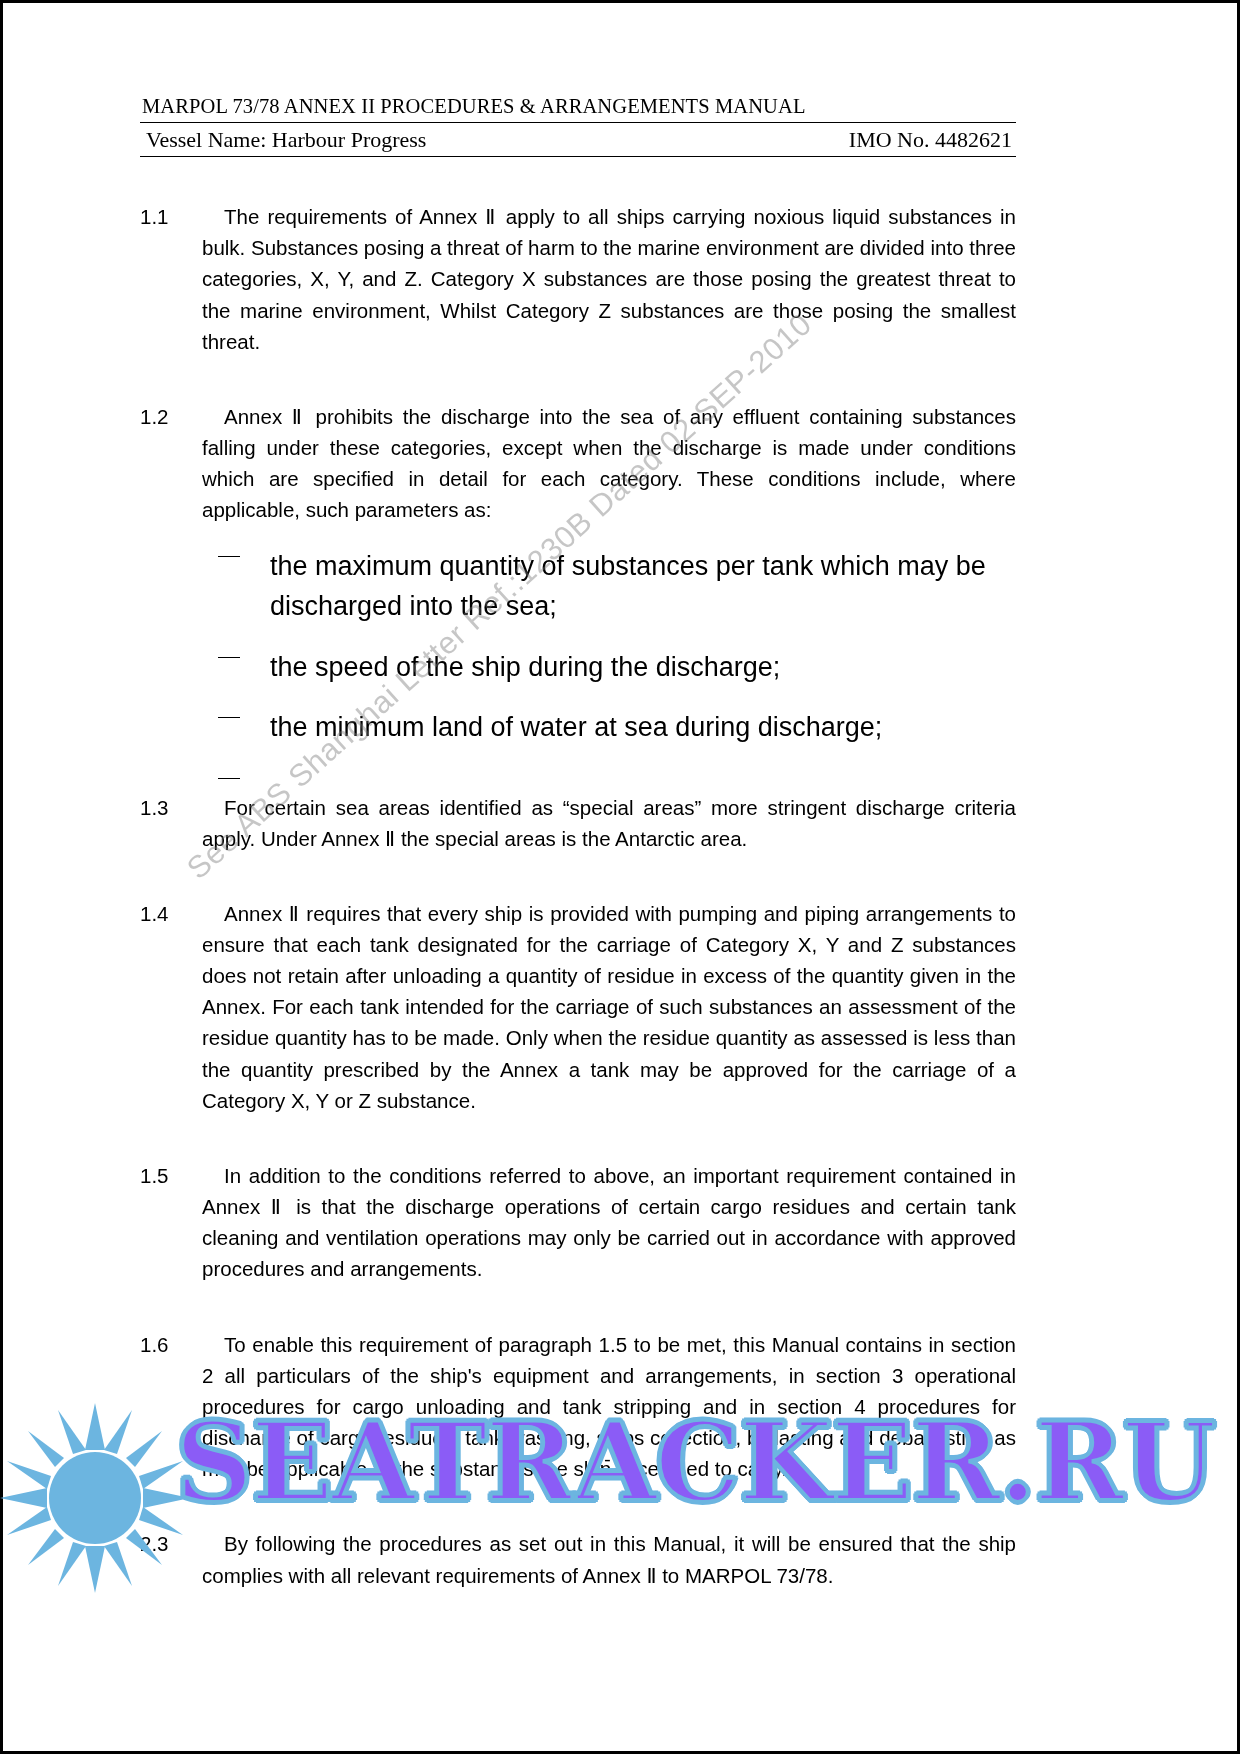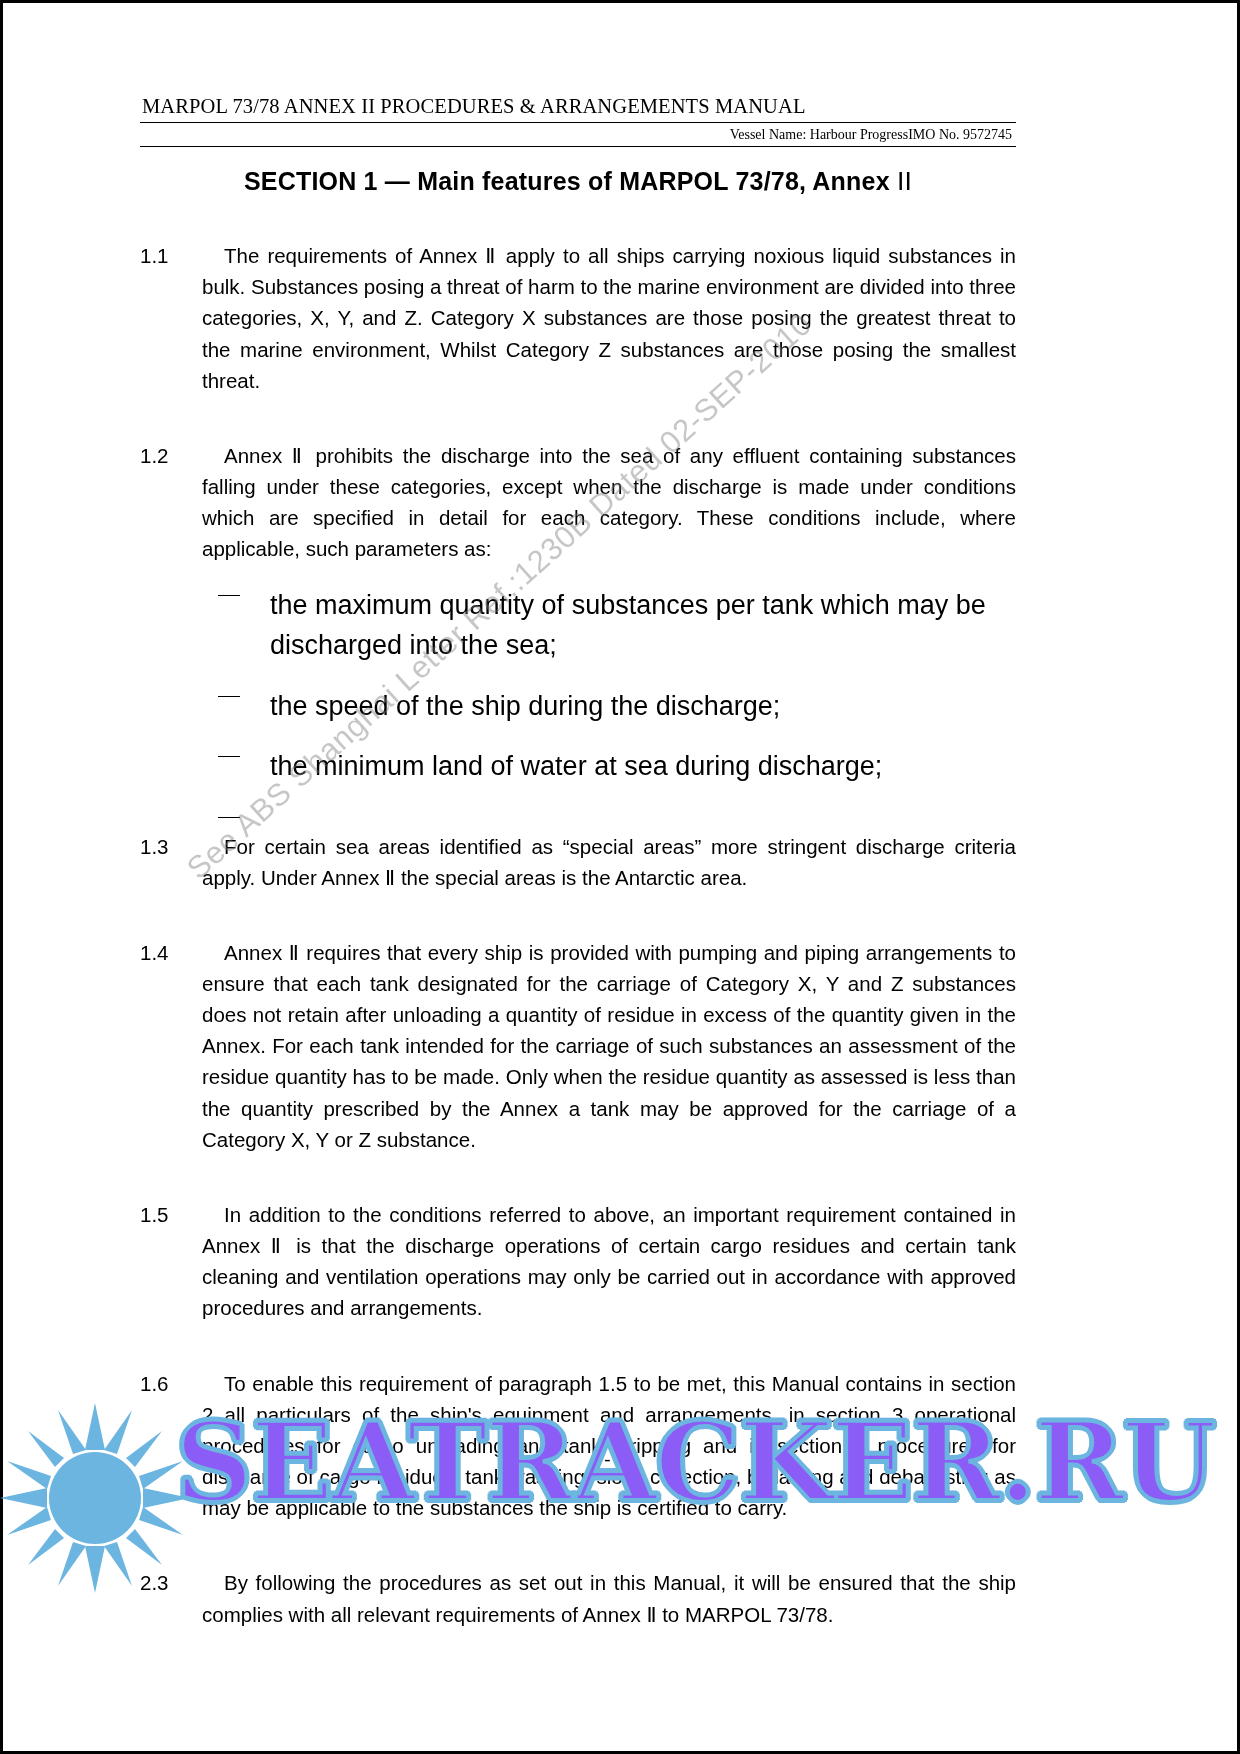--- a/index.html
+++ b/index.html
@@ -45,23 +45,23 @@
     text-align: left;
     letter-spacing: 0.1px;
     padding-left: 2px;
   }
   .header-rule {
     border-bottom: 1.5px solid #000000;
     margin: 2px 0 0 0;
   }
   .header-row {
     display: flex;
-    justify-content: flex-end;
+    justify-content: space-between;
     align-items: baseline;
-    font-size: 14px;
+    font-size: 22px;
     padding: 3px 4px 0 6px;
   }
   .header-rule2 {
     border-bottom: 1.5px solid #000000;
     margin: 3px 0 0 0;
   }
 
   
   .section-title {
     text-align: center;
@@ -195,28 +195,25 @@
 
 <div class="page"></div>
 
 <div class="content">
 
   <div class="header">
     <div class="header-title">MARPOL 73/78 ANNEX II PROCEDURES &amp; ARRANGEMENTS MANUAL</div>
     <div class="header-rule"></div>
     <div class="header-row">
       <div>Vessel Name: Harbour Progress</div>
-      <div>IMO No. 9572745</div>
+      <div>IMO No. 4482621</div>
     </div>
     <div class="header-rule2"></div>
   </div>
 
-  <div class="section-title">
-    <span>SECTION 1 — Main features of MARPOL 73/78, Annex </span><span class="annex-num">II</span>
-  </div>
 
   <div class="body">
 
     <div class="para">
       <span class="num">1.1</span>
       <span class="txt indent-first">The requirements of Annex Ⅱ apply to all ships carrying noxious liquid substances in bulk. Substances posing a threat of harm to the marine environment are divided into three categories, X, Y, and Z. Category X substances are those posing the greatest threat to the marine environment, Whilst Category Z substances are those posing the smallest threat.</span>
     </div>
 
     <div class="para">
       <span class="num">1.2</span>

